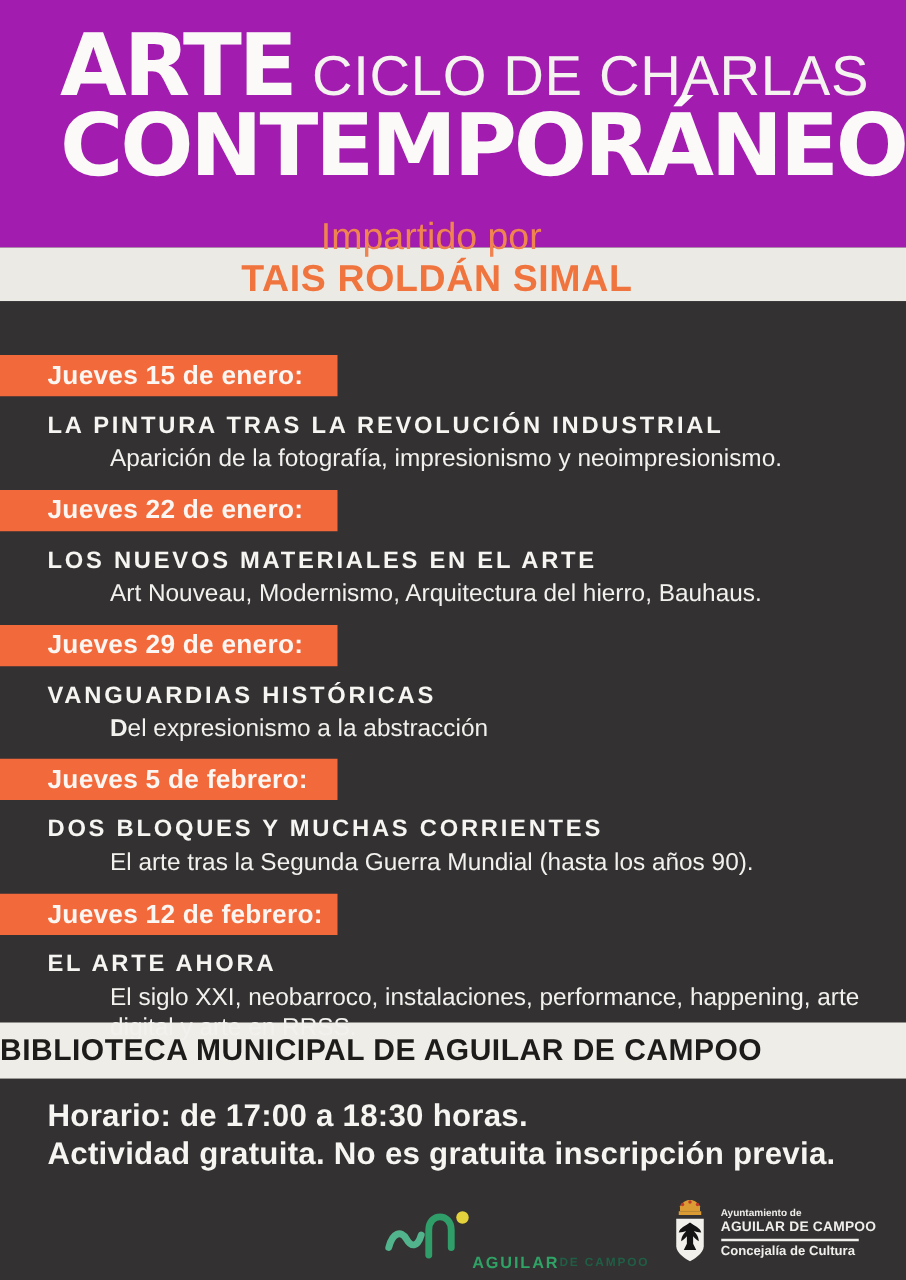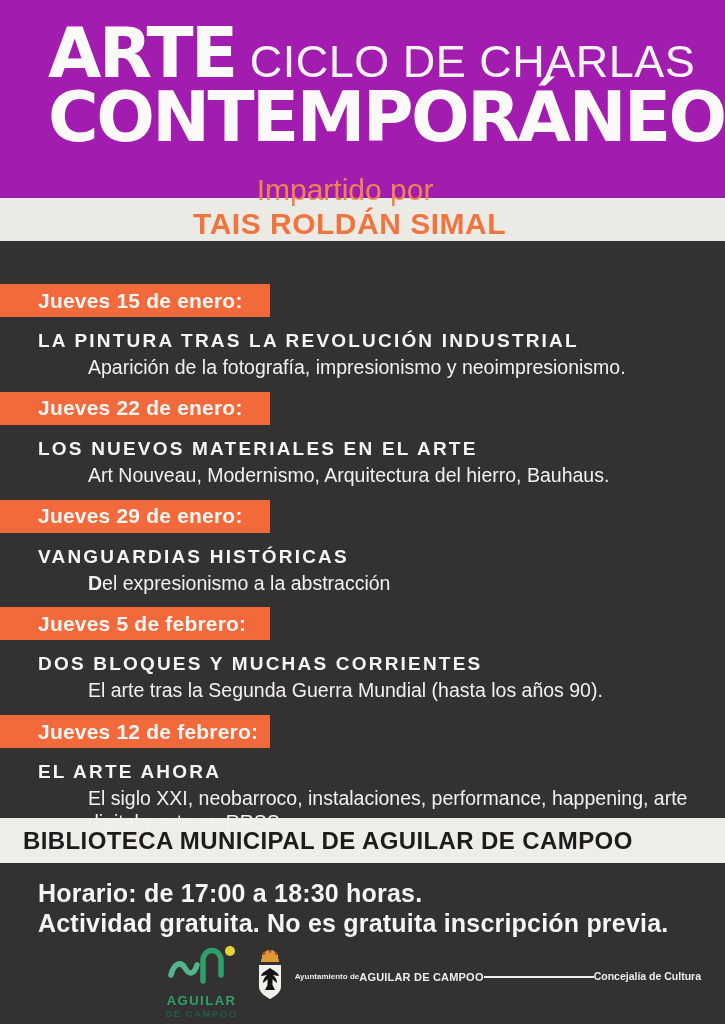--- a/index.html
+++ b/index.html
@@ -101,21 +101,20 @@
     color:#f2f1ee;
     max-width:600px;
   }
   .session-detail b{font-weight:bold;}
   
   .location-band{
     height:45px;
     background:#EFEDE8;
     display:flex;
     align-items:center;
-    padding-left:23px;
     box-sizing:border-box;
   }
   .location-name{
     color:#1e1c1b;
     font-size:24px;
     font-weight:bold;
     letter-spacing:0.4px;
     white-space:nowrap;
   }
   
@@ -136,29 +135,29 @@
     white-space:nowrap;
   }
   .footer-logos{
     position:absolute;
     right:24px;
     bottom:14px;
     display:flex;
     align-items:center;
     gap:16px;
   }
-  .town-logo{display:flex;flex-direction:column;align-items:center;line-height:1;}
+  .town-logo{display:flex;align-items:flex-end;line-height:1;}
   .town-logo-name{
     color:#2FA265;font-weight:bold;font-size:13px;letter-spacing:1.5px;margin-top:2px;
   }
   .town-logo-subname{
     color:#1E5F45;font-weight:bold;font-size:9.5px;letter-spacing:1.5px;margin-top:2px;
   }
   .council-logo{display:flex;align-items:center;gap:9px;}
-  .council-text{display:flex;flex-direction:row;line-height:1.1;align-items:center;}
+  .council-text{display:flex;flex-direction:column;line-height:1.1;}
   .council-line1{color:#efeeea;font-weight:bold;font-size:8px;}
   .council-line2{color:#efeeea;font-weight:bold;font-size:11px;letter-spacing:0.2px;}
   .council-divider{height:2px;background:#efeeea;border:0;width:110px;margin:3px 0;}
   .council-line3{color:#efeeea;font-weight:bold;font-size:10.5px;}
 </style>
 </head>
 <body>
 
 <div class="poster">
 

